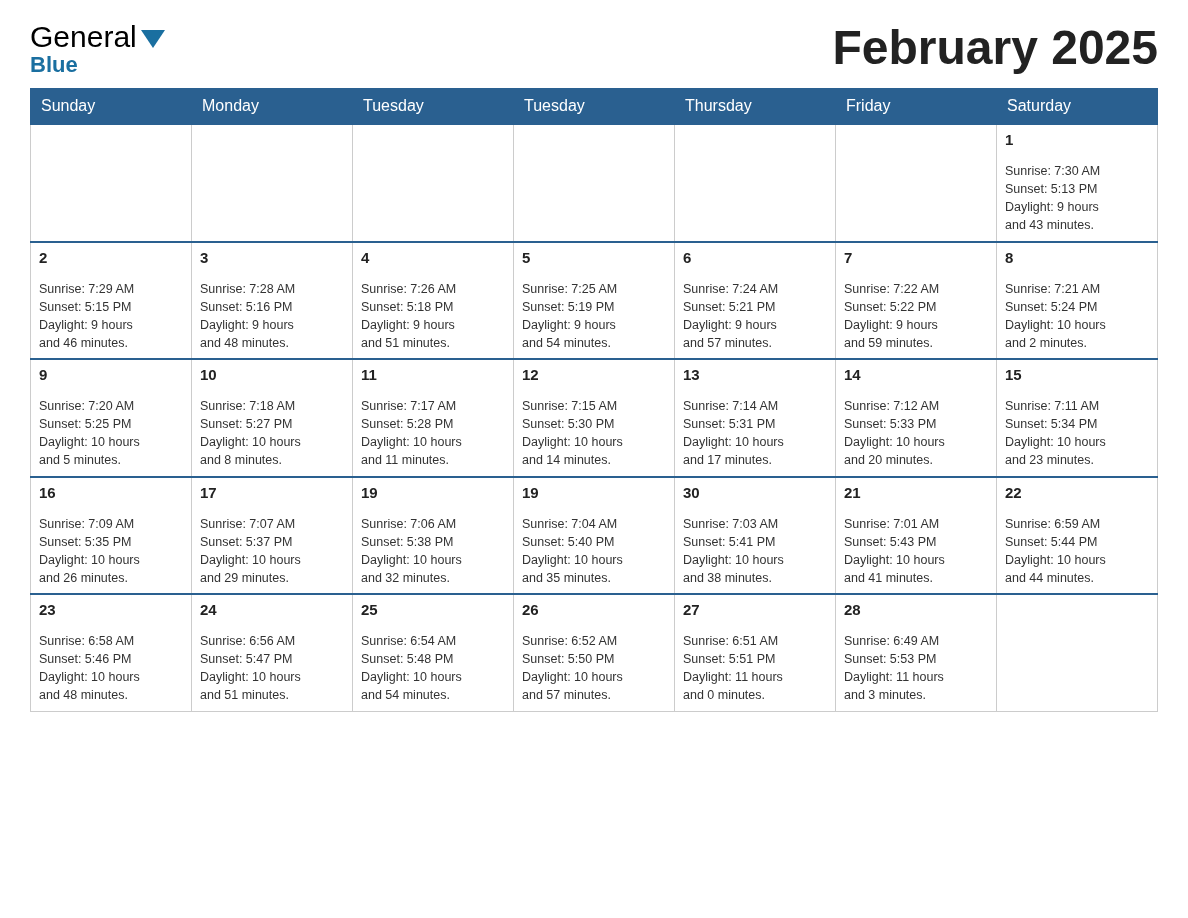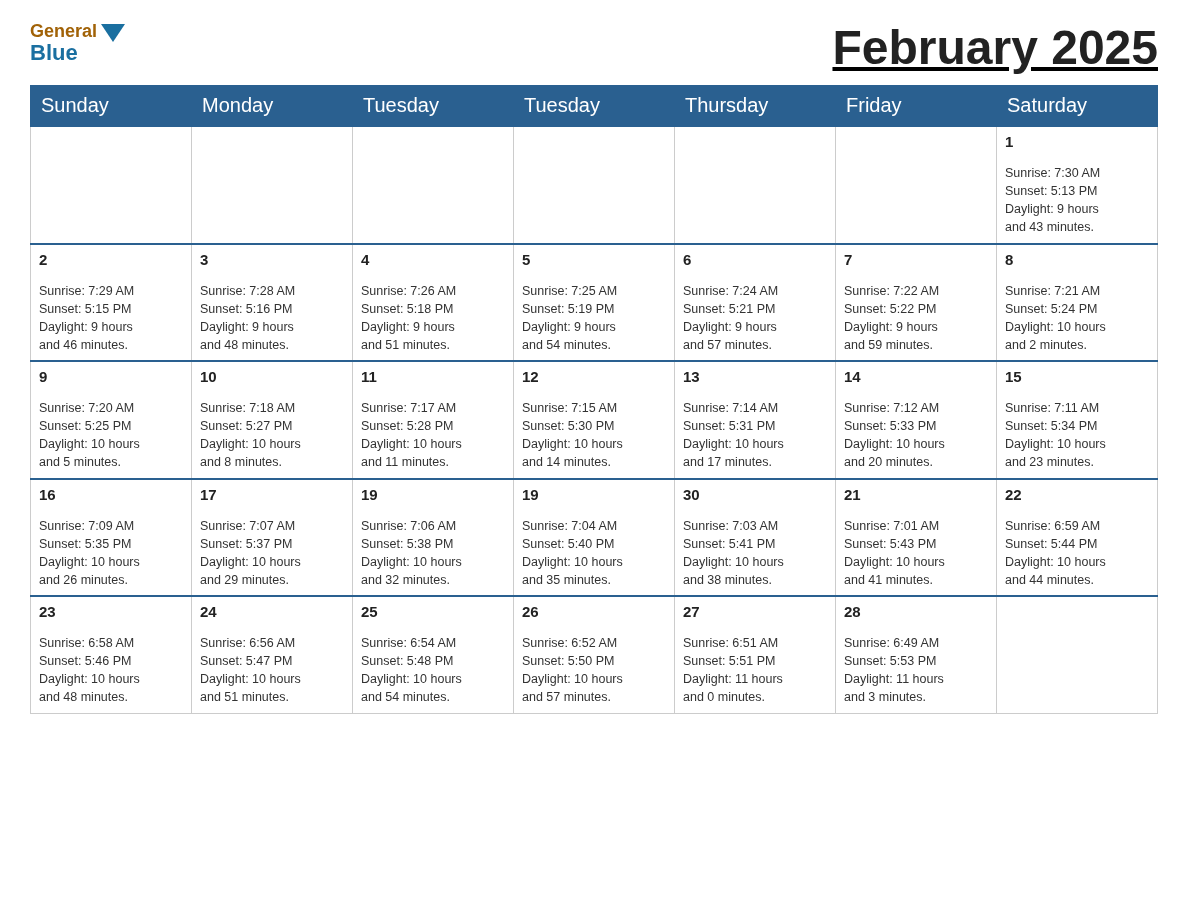--- a/index.html
+++ b/index.html
@@ -19,42 +19,41 @@
     .logo {
       display: flex;
       flex-direction: column;
       align-items: flex-start;
     }
     .logo-top {
       display: flex;
       align-items: center;
     }
     .logo-general {
-      font-size: 18px;
-      font-weight: bold;
-      color: #a16207;
+      font-size: 30px;
+      font-weight: normal;
+      color: #000000;
     }
     .logo-arrow {
       width: 0;
       height: 0;
       border-left: 12px solid transparent;
       border-right: 12px solid transparent;
       border-top: 18px solid #1a6fa0;
       margin-left: 4px;
       margin-top: 4px;
     }
     .logo-blue {
       font-size: 22px;
       font-weight: bold;
       color: #1a6fa0;
       margin-top: -2px;
     }
     .title-section {
       text-align: left;
-      text-decoration: underline;
     }
     .month-year {
       font-size: 48px;
       font-weight: bold;
       color: #222;
     }
     .location {
       font-size: 20px;
       color: #444;
       margin-top: 2px;
@@ -62,21 +61,21 @@
     .calendar {
       width: 100%;
       border-collapse: collapse;
       margin-top: 10px;
     }
     .calendar th {
       background-color: #2a6090;
       color: #fff;
       text-align: left;
       padding: 8px 10px;
-      font-size: 20px;
+      font-size: 16px;
       font-weight: normal;
       border: 1px solid #2a6090;
     }
     .calendar td {
       vertical-align: top;
       padding: 6px 8px;
       border: 1px solid #ccc;
       width: calc(100% / 7);
       min-height: 110px;
       height: 110px;

